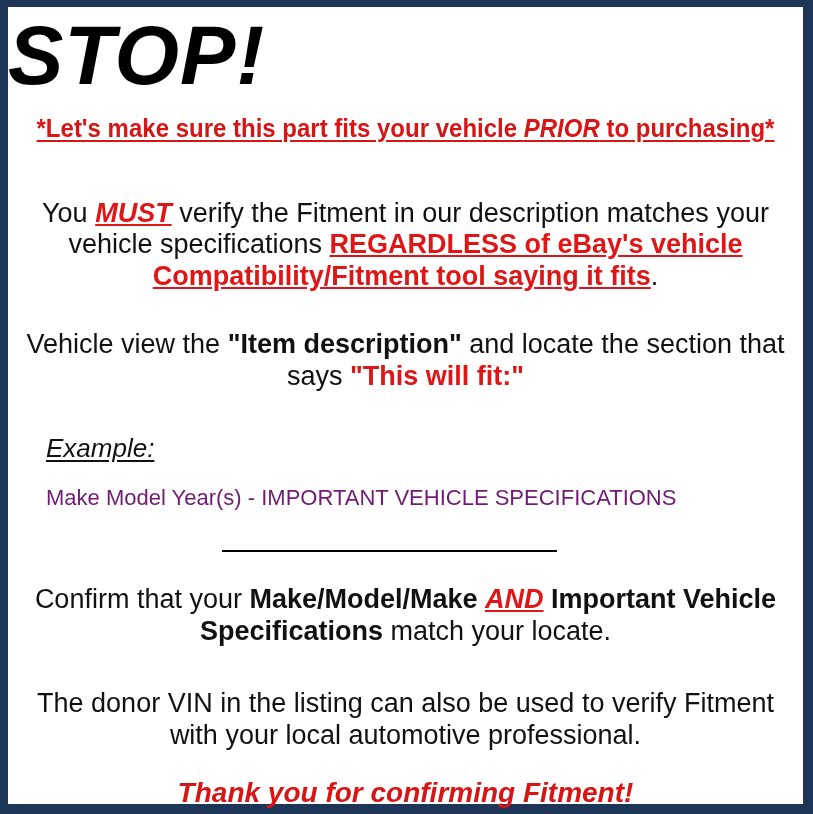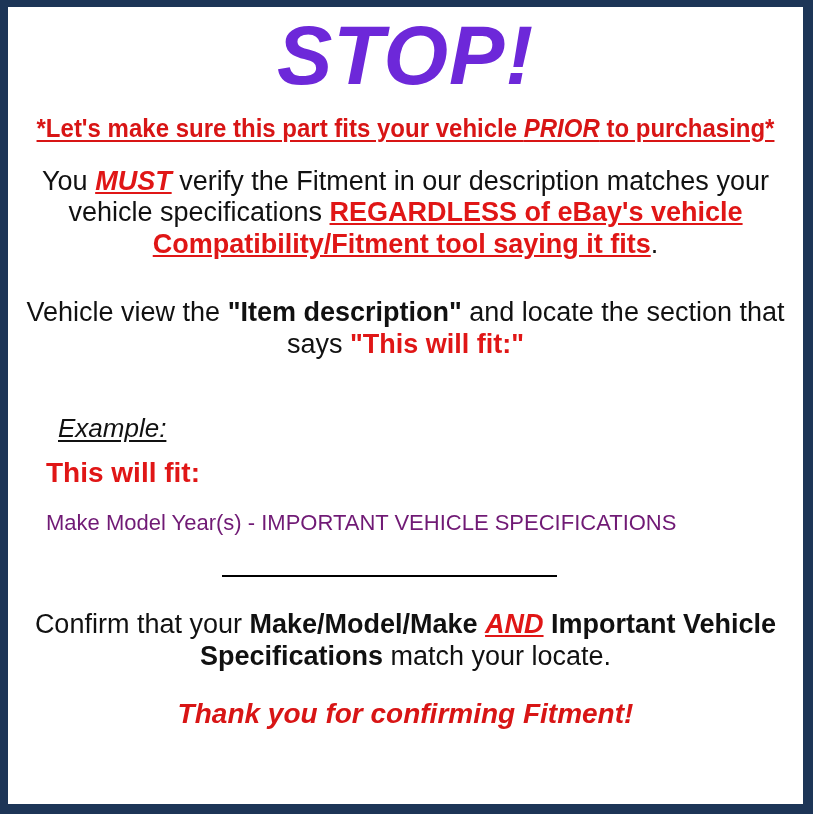--- a/index.html
+++ b/index.html
@@ -33,28 +33,28 @@
     height: 100%;
     background: #ffffff;
     padding: 0;
     text-align: center;
   }
 
   
   .stop-heading {
     margin: 0;
     padding-top: 10px;
-    color: #6d28d9;
+    color: #000000;
     font-family: "Liberation Sans", sans-serif;
     font-size: 83px;
     font-weight: bold;
     font-style: italic;
     line-height: 0.95;
     letter-spacing: 1px;
-    text-align: center;
+    text-align: left;
   }
 
   
   .tagline {
     margin: 0;
     padding-top: 18px;
     color: #d81515;
     font-size: 25px;
     font-weight: bold;
     line-height: 1.15;
@@ -69,39 +69,39 @@
   
   .para {
     margin: 0 auto;
     color: #111111;
     font-size: 27px;
     font-weight: normal;
     line-height: 1.18;
     max-width: 760px;
   }
 
-  .para-must { padding-top: 23px; }
+  .para-must { padding-top: 23px; margin-top: 32px; }
   .para-view { padding-top: 36px; }
   .para-confirm { padding-top: 28px; }
   .para-vin { padding-top: 40px; }
 
   
   .r-bold-black { font-weight: bold; color: #111111; }
   .r-red-bold   { font-weight: bold; color: #e01616; }
   .r-red-bold-u { font-weight: bold; color: #e01616; text-decoration: underline; text-underline-offset: 2px; }
   .r-red-bi-u   { font-weight: bold; font-style: italic; color: #e01616; text-decoration: underline; text-underline-offset: 2px; }
 
   
   .example-block {
     text-align: left;
     padding-left: 38px;
     padding-top: 40px;
   }
   .example-label {
-    margin: 12px;
+    margin: 0;
     color: #111111;
     font-size: 26px;
     font-style: italic;
     font-weight: normal;
     text-decoration: underline;
     text-underline-offset: 3px;
     display: inline-block;
   }
   .example-fit {
     margin: 0;
@@ -154,27 +154,27 @@
     <h1 class="stop-heading">STOP!</h1>
 
     <p class="tagline"><span>*Let's make sure this part fits your vehicle </span><span class="ital">PRIOR</span><span> to purchasing*</span></p>
 
     <p class="para para-must"><span>You </span><span class="r-red-bi-u">MUST</span><span> verify the Fitment in our description matches your vehicle specifications </span><span class="r-red-bold-u">REGARDLESS of eBay's vehicle Compatibility/Fitment tool saying it fits</span><span>.</span></p>
 
     <p class="para para-view"><span>Vehicle view the </span><span class="r-bold-black">"Item description"</span><span> and locate the section that says </span><span class="r-red-bold">"This will fit:"</span></p>
 
     <div class="example-block">
       <p style="margin:0;"><span class="example-label">Example:</span></p>
-      <p class="example-fit">This will fit:</p>
       <p class="example-spec">Make Model Year(s) - IMPORTANT VEHICLE SPECIFICATIONS</p>
     </div>
 
     <div class="divider-wrap">
       <span class="divider-rule"></span>
     </div>
 
     <p class="para para-confirm"><span>Confirm that your </span><span class="r-bold-black">Make/Model/Make</span><span> </span><span class="r-red-bi-u">AND</span><span> </span><span class="r-bold-black">Important Vehicle Specifications</span><span> match your locate.</span></p>
 
+    <p class="para para-vin">The donor VIN in the listing can also be used to verify Fitment with your local automotive professional.</p>
 
     <p class="thanks">Thank you for confirming Fitment!</p>
 
   </div>
 </div>
 
 </body></html>

